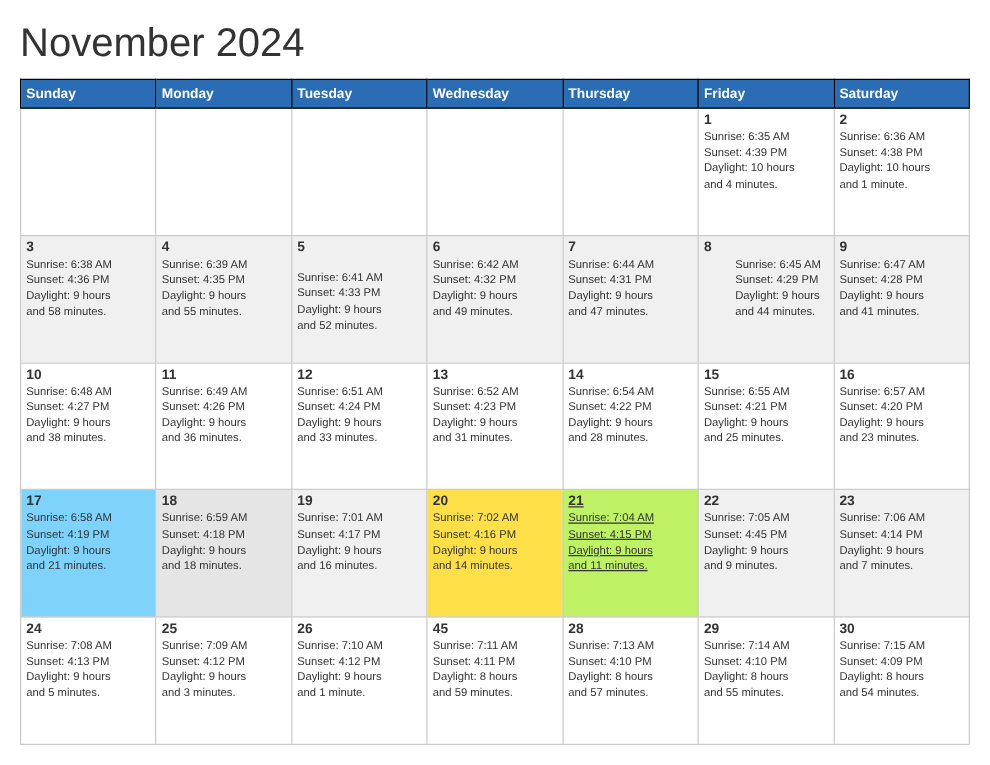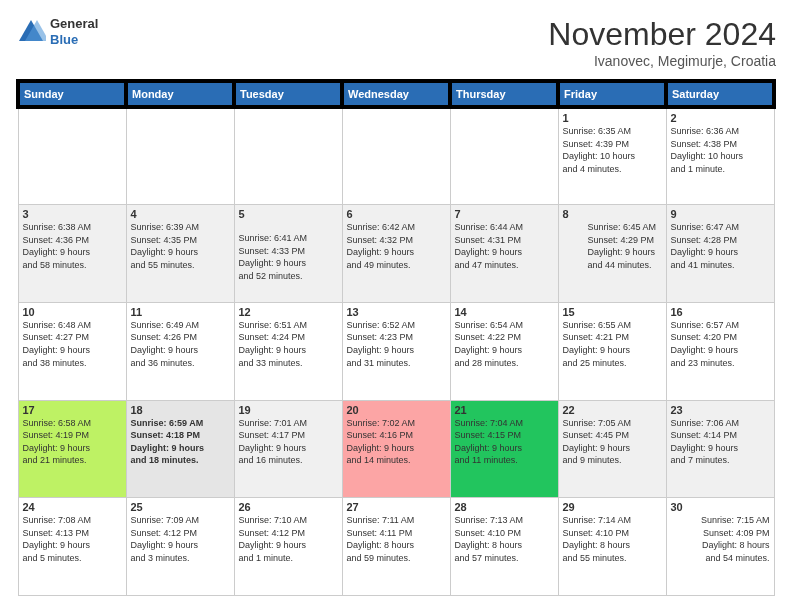--- a/index.html
+++ b/index.html
@@ -59,21 +59,21 @@
       width: 100%;
       table-layout: fixed;
     }
     .calendar th {
       background: #2a6db5;
       color: #fff;
       font-size: 11px;
       font-weight: bold;
       padding: 5px 4px;
       text-align: left;
-      border: 4px solid #000000;
+      border: 1px solid #000000;
     }
     .calendar td {
       border: 1px solid #ccc;
       vertical-align: top;
       padding: 3px 4px;
       font-size: 9.5px;
       color: #333;
       background: #fff;
       height: 88px;
     }
@@ -91,33 +91,22 @@
       line-height: 1.4;
       color: #333;
     }
     .empty { background: #fff !important; }
   </style>
 </head>
 <body>
 
 <div class="page">
   <div class="header">
-    <div class="logo">
-      <svg class="logo-icon" viewBox="0 0 40 40">
-        <polygon points="20,4 36,32 4,32" fill="#2a6db5"></polygon>
-        <polygon points="28,4 44,32 12,32" fill="#5599d8" opacity="0.6"></polygon>
-      </svg>
-      <div class="logo-text">
-        <span class="logo-general">General</span>
-        <span class="logo-blue">Blue</span>
-      </div>
-    </div>
     <div class="title-block">
       <div class="month-title">November 2024</div>
-      <div class="location">Ivanovec, Megimurje, Croatia</div>
     </div>
   </div>
 
   <table class="calendar">
     <thead>
       <tr>
         <th>Sunday</th>
         <th>Monday</th>
         <th>Tuesday</th>
         <th>Wednesday</th>
@@ -244,49 +233,49 @@
           </td>
           <td>
             <span class="day-num">16</span>
             <div class="day-detail" style="white-space: pre-line;">Sunrise: 6:57 AM
 Sunset: 4:20 PM
 Daylight: 9 hours
 and 23 minutes.</div>
           </td>
         </tr>
         <tr>
-          <td style="background: #bef264;">
+          <td style="background: #7dd3fc;">
             <span class="day-num">17</span>
             <div class="day-detail" style="white-space: pre-line;">Sunrise: 6:58 AM
 Sunset: 4:19 PM
 Daylight: 9 hours
 and 21 minutes.</div>
           </td>
           <td style="background: #e5e5e5;">
             <span class="day-num">18</span>
-            <div class="day-detail" style="white-space: pre-line; font-weight: bold;">Sunrise: 6:59 AM
+            <div class="day-detail" style="white-space: pre-line;">Sunrise: 6:59 AM
 Sunset: 4:18 PM
 Daylight: 9 hours
 and 18 minutes.</div>
           </td>
           <td style="background: rgb(240, 240, 240);">
             <span class="day-num">19</span>
             <div class="day-detail" style="white-space: pre-line;">Sunrise: 7:01 AM
 Sunset: 4:17 PM
 Daylight: 9 hours
 and 16 minutes.</div>
           </td>
-          <td style="background: #fca5a5;">
+          <td style="background: #fde047;">
             <span class="day-num">20</span>
             <div class="day-detail" style="white-space: pre-line;">Sunrise: 7:02 AM
 Sunset: 4:16 PM
 Daylight: 9 hours
 and 14 minutes.</div>
           </td>
-          <td style="background: #22c55e;">
+          <td style="background: #bef264; text-decoration: underline;">
             <span class="day-num">21</span>
             <div class="day-detail" style="white-space: pre-line;">Sunrise: 7:04 AM
 Sunset: 4:15 PM
 Daylight: 9 hours
 and 11 minutes.</div>
           </td>
           <td style="background: rgb(240, 240, 240);">
             <span class="day-num">22</span>
             <div class="day-detail" style="white-space: pre-line;">Sunrise: 7:05 AM
 Sunset: 4:45 PM
@@ -317,21 +306,21 @@
 and 3 minutes.</div>
           </td>
           <td>
             <span class="day-num">26</span>
             <div class="day-detail" style="white-space: pre-line;">Sunrise: 7:10 AM
 Sunset: 4:12 PM
 Daylight: 9 hours
 and 1 minute.</div>
           </td>
           <td>
-            <span class="day-num">27</span>
+            <span class="day-num">45</span>
             <div class="day-detail" style="white-space: pre-line;">Sunrise: 7:11 AM
 Sunset: 4:11 PM
 Daylight: 8 hours
 and 59 minutes.</div>
           </td>
           <td>
             <span class="day-num">28</span>
             <div class="day-detail" style="white-space: pre-line;">Sunrise: 7:13 AM
 Sunset: 4:10 PM
 Daylight: 8 hours
@@ -339,21 +328,21 @@
           </td>
           <td>
             <span class="day-num">29</span>
             <div class="day-detail" style="white-space: pre-line;">Sunrise: 7:14 AM
 Sunset: 4:10 PM
 Daylight: 8 hours
 and 55 minutes.</div>
           </td>
           <td>
             <span class="day-num">30</span>
-            <div class="day-detail" style="white-space: pre-line; text-align: right;">Sunrise: 7:15 AM
+            <div class="day-detail" style="white-space: pre-line;">Sunrise: 7:15 AM
 Sunset: 4:09 PM
 Daylight: 8 hours
 and 54 minutes.</div>
           </td>
         </tr>
       </tbody>
   </table>
 </div>
 
 </body></html>

